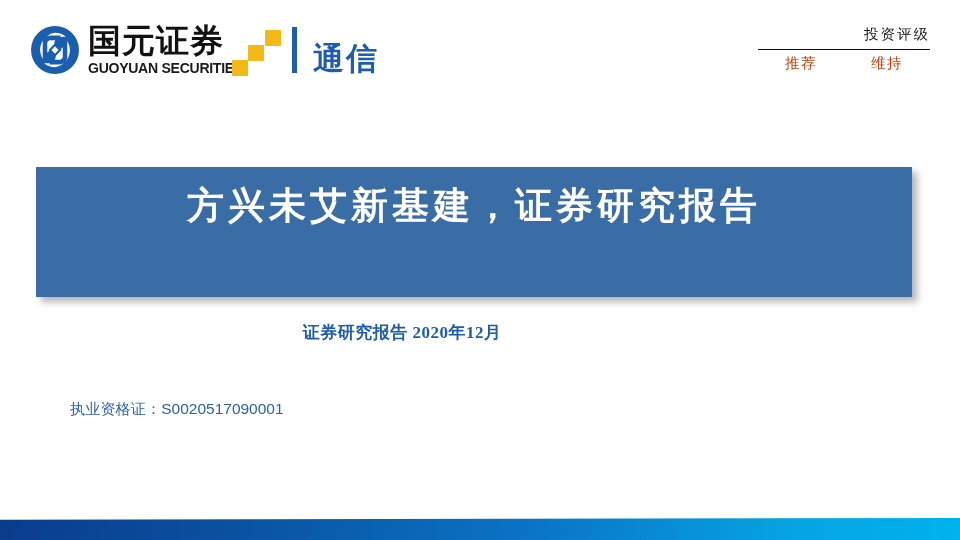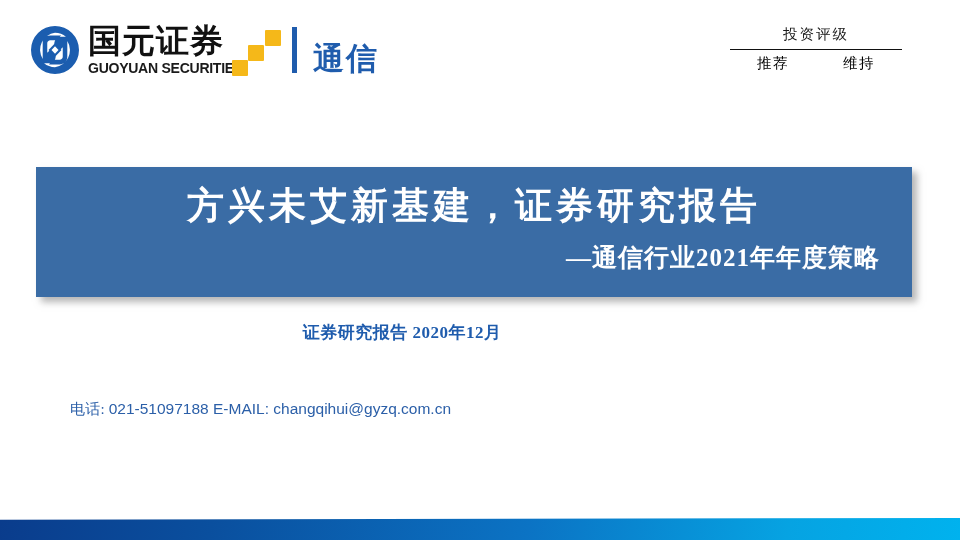--- a/index.html
+++ b/index.html
@@ -103,41 +103,41 @@
     font-weight: bold;
     font-size: 31px;
     letter-spacing: 2px;
     color: #1F5CAD;
     white-space: nowrap;
   }
 
   
   #rating-box {
     position: absolute;
-    right: 58px;
+    right: 30px;
     top: 24px;
     width: 172px;
-    text-align: center;
+    text-align: right;
   }
   #rating-title {
     font-size: 14.5px;
     color: #1a1a1a;
     letter-spacing: 2px;
     line-height: 1.5;
   }
   #rating-rule {
     height: 1.6px;
     background: #111111;
     margin: 3px 0 4px 0;
   }
   #rating-values {
     display: flex;
     justify-content: space-around;
     font-size: 14.5px;
-    color: #000000;
+    color: #c2410c;
     letter-spacing: 1.5px;
   }
 
   
   #title-banner {
     position: absolute;
     left: 36px;
     top: 167px;
     width: 876px;
     height: 130px;
@@ -248,22 +248,21 @@
     <div id="rating-rule"></div>
     <div id="rating-values">
       <span>推荐</span>
       <span>维持</span>
     </div>
   </div>
 </div>
 
 <div id="title-banner">
   <div id="banner-main-title">方兴未艾新基建，证券研究报告</div>
-  <div id="banner-subtitle">—通信行业2021年年度策略</div>
 </div>
 
 <div id="report-line">证券研究报告 2020年12月</div>
 
 <div id="analyst-block">
-  <div class="analyst-line"><span>电话: </span><span class="ascii">021-51097188</span><span class="ascii">  E-MAIL: </span><span class="ascii">changqihui@gyzq.com.cn</span></div>
+  <div class="analyst-line"><span>执业资格证：</span><span class="ascii">S0020517090001</span></div>
 </div>
 
 <div id="bottom-bar"></div>
 
 </body></html>

